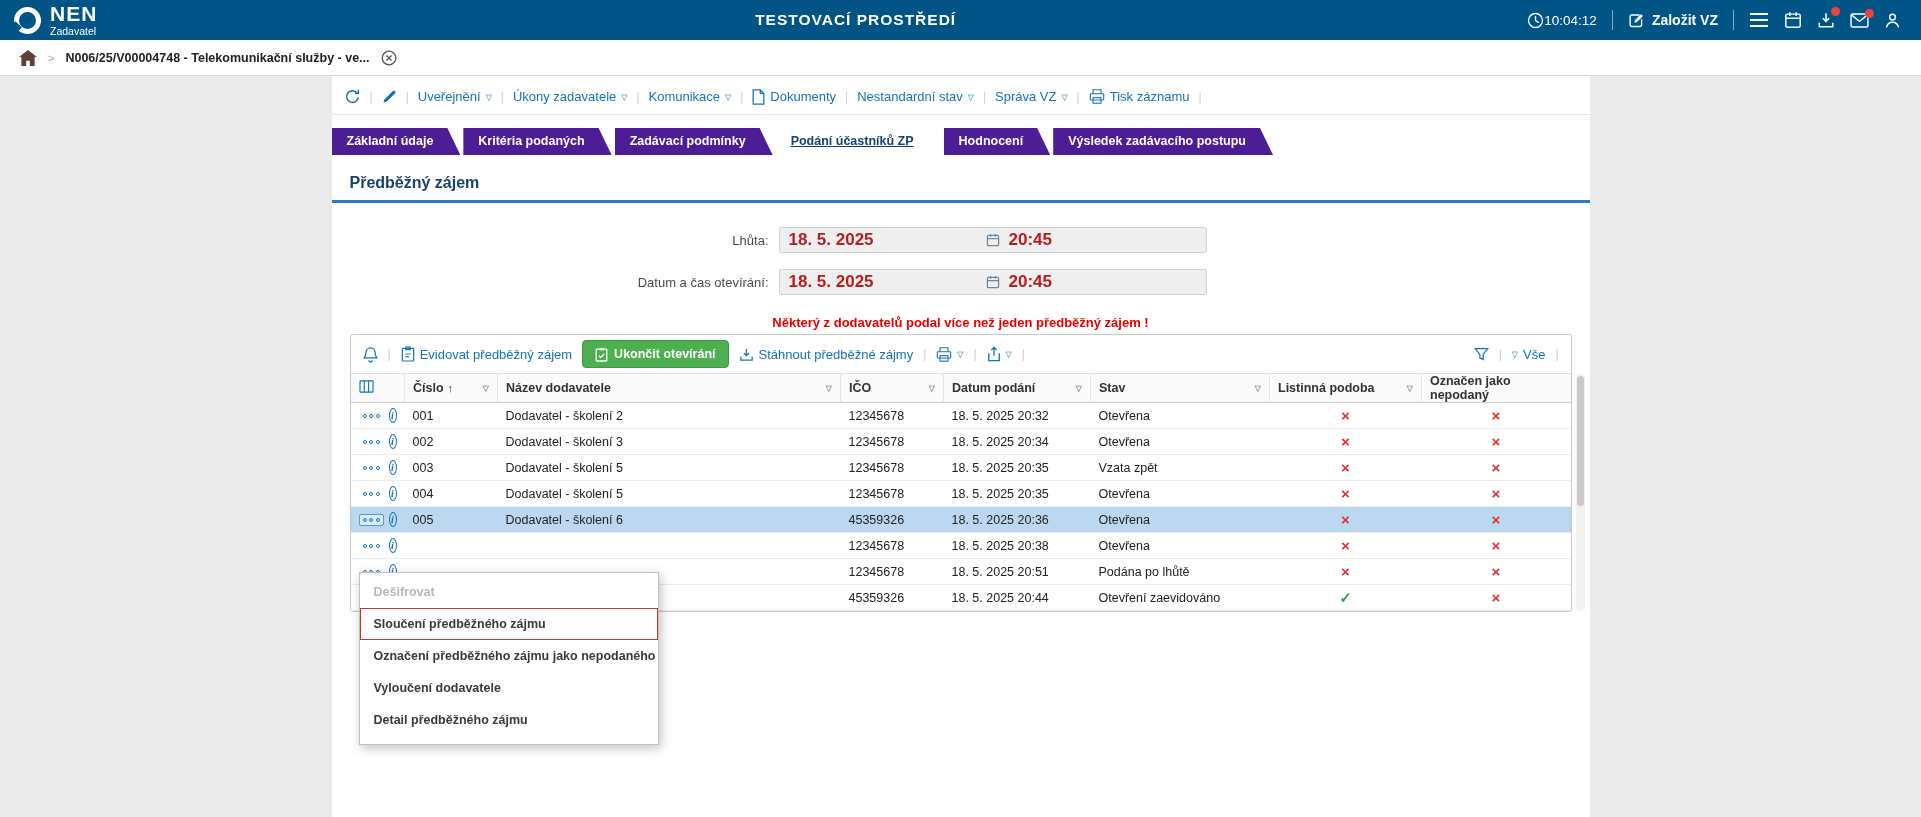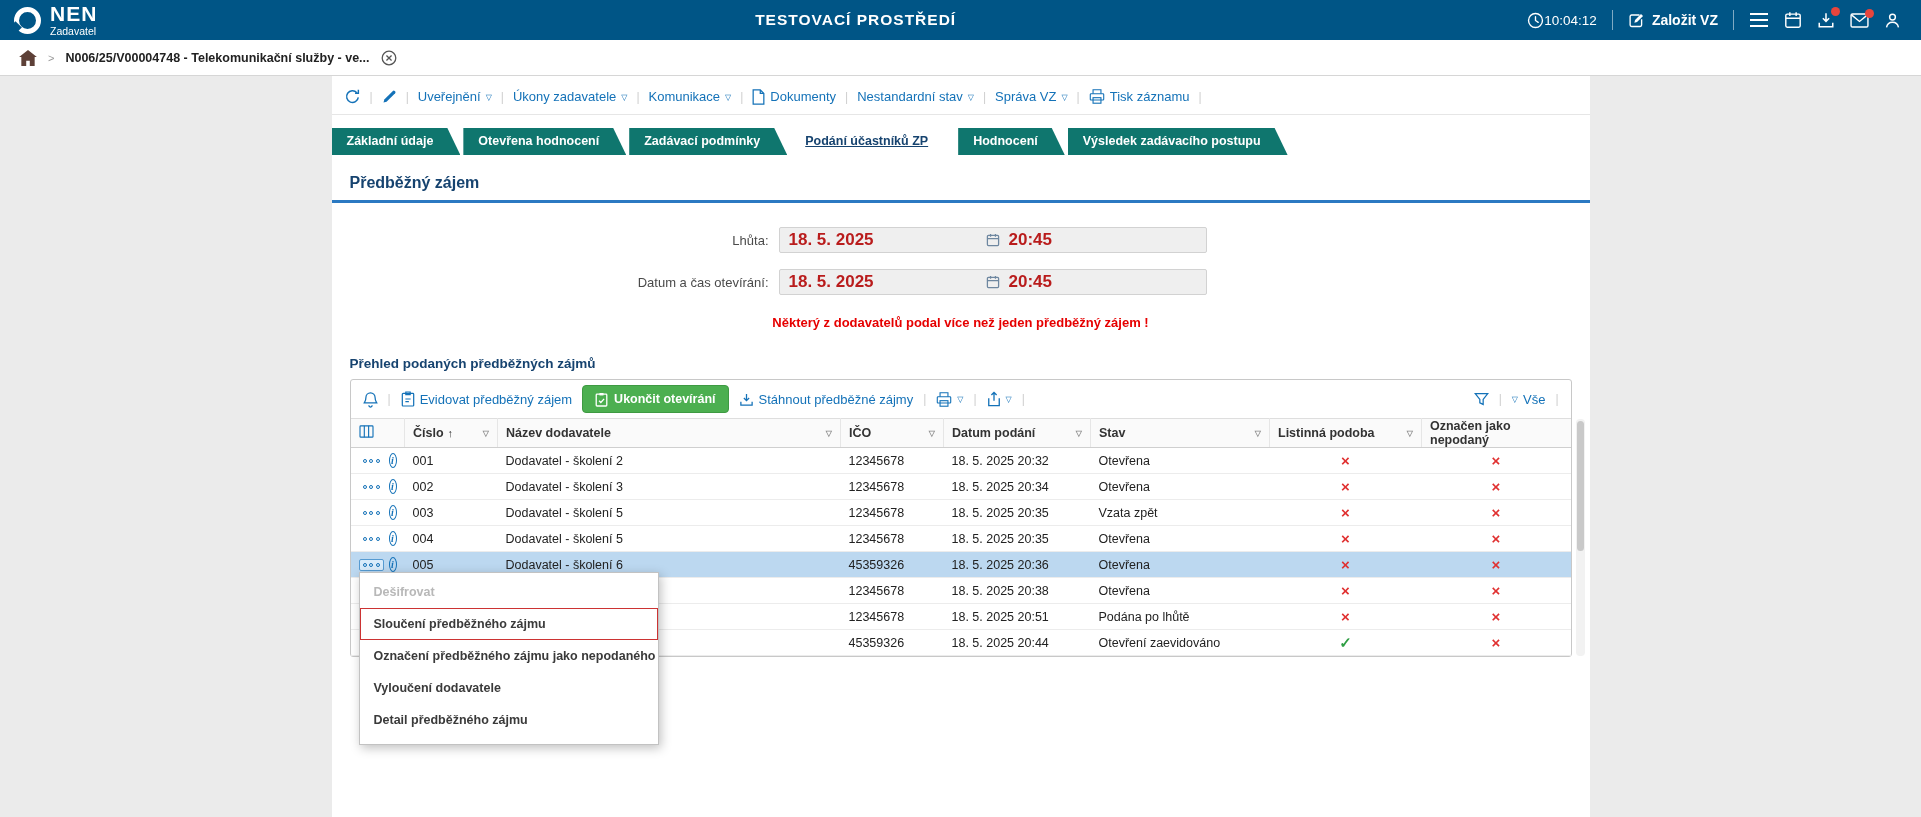--- a/index.html
+++ b/index.html
@@ -33,21 +33,21 @@
   
   .content { width:1258px; margin:0 auto; background:#fff; min-height:741px; position:relative; }
 
   .menubar { display:flex; align-items:center; gap:9px; padding:12px 12px 9px; border-bottom:1px solid #E6E6E6; font-size:13px; }
   .mlink { color:#1472B8; display:inline-flex; align-items:center; gap:5px; cursor:pointer; white-space:nowrap; }
   .micon { color:#1472B8; display:inline-flex; cursor:pointer; }
   .tri { font-size:8px; line-height:1; position:relative; top:1px; }
   .msep { color:#CFCFCF; font-size:12px; }
 
   .tabs { display:flex; gap:3px; margin-top:13px; }
-  .tab { background:#0f766e; color:#fff; font-weight:bold; font-size:12.5px; height:27px; line-height:27px;
+  .tab { background:#4c1d95; color:#fff; font-weight:bold; font-size:12.5px; height:27px; line-height:27px;
          padding:0 27px 0 15px; clip-path:polygon(0 0, calc(100% - 13px) 0, 100% 100%, 0 100%); cursor:pointer; white-space:nowrap; }
   .tab.active { background:transparent; color:#16436F;text-decoration:underline; }
 
   .section-head { margin-top:9px; padding:10px 18px 8px; border-bottom:3px solid #2B79C2; }
   .section-title { font-weight:bold; font-size:16px; color:#16436F; }
 
   .form-area { margin-top:24px; }
   .form-row { display:flex; align-items:center; margin-bottom:16px; }
   .form-row label { width:447px; text-align:right; padding-right:10px; font-size:13px; color:#4A4A4A; }
   .form-field { width:428px; height:26px; background:#EFEFEF; border:1px solid #D2D2D2; border-radius:2px; display:flex; align-items:center; cursor:default; }
@@ -238,21 +238,21 @@
             <rect x="5" y="11" width="10" height="7"></rect>
           </svg>
         </span>
         <span>Tisk záznamu</span>
       </a>
     <span class="msep">|</span>
   </div>
 
   <div class="tabs">
     <div class="tab">Základní údaje</div>
-    <div class="tab">Otevřena hodnocení</div>
+    <div class="tab">Kritéria podaných</div>
     <div class="tab">Zadávací podmínky</div>
     <div class="tab active">Podání účastníků ZP</div>
     <div class="tab">Hodnocení</div>
     <div class="tab">Výsledek zadávacího postupu</div>
   </div>
 
   <div class="section-head">
     <span class="section-title">Předběžný zájem</span>
   </div>
 
@@ -280,21 +280,20 @@
               <path d="M2 8h16M6.5 1.5v4M13.5 1.5v4"></path>
             </svg>
           </span>
         <span class="ff-time">20:45</span>
       </div>
     </div>
   </div>
 
   <div class="warning">Některý z dodavatelů podal více než jeden předběžný zájem !</div>
 
-  <div class="grid-title">Přehled podaných předběžných zájmů</div>
 
   <div class="card">
     <div class="card-toolbar">
       <span class="micon">
           <svg width="15" height="17" viewBox="0 0 18 20" fill="none" stroke="currentColor" stroke-width="1.5">
             <path d="M9 2a5.5 5.5 0 0 1 5.5 5.5c0 4 1.5 5.5 2 6.5H1.5c.5-1 2-2.5 2-6.5A5.5 5.5 0 0 1 9 2z"></path>
             <path d="M7 17a2 2 0 0 0 4 0"></path>
           </svg>
         </span>
       <span class="msep">|</span>

